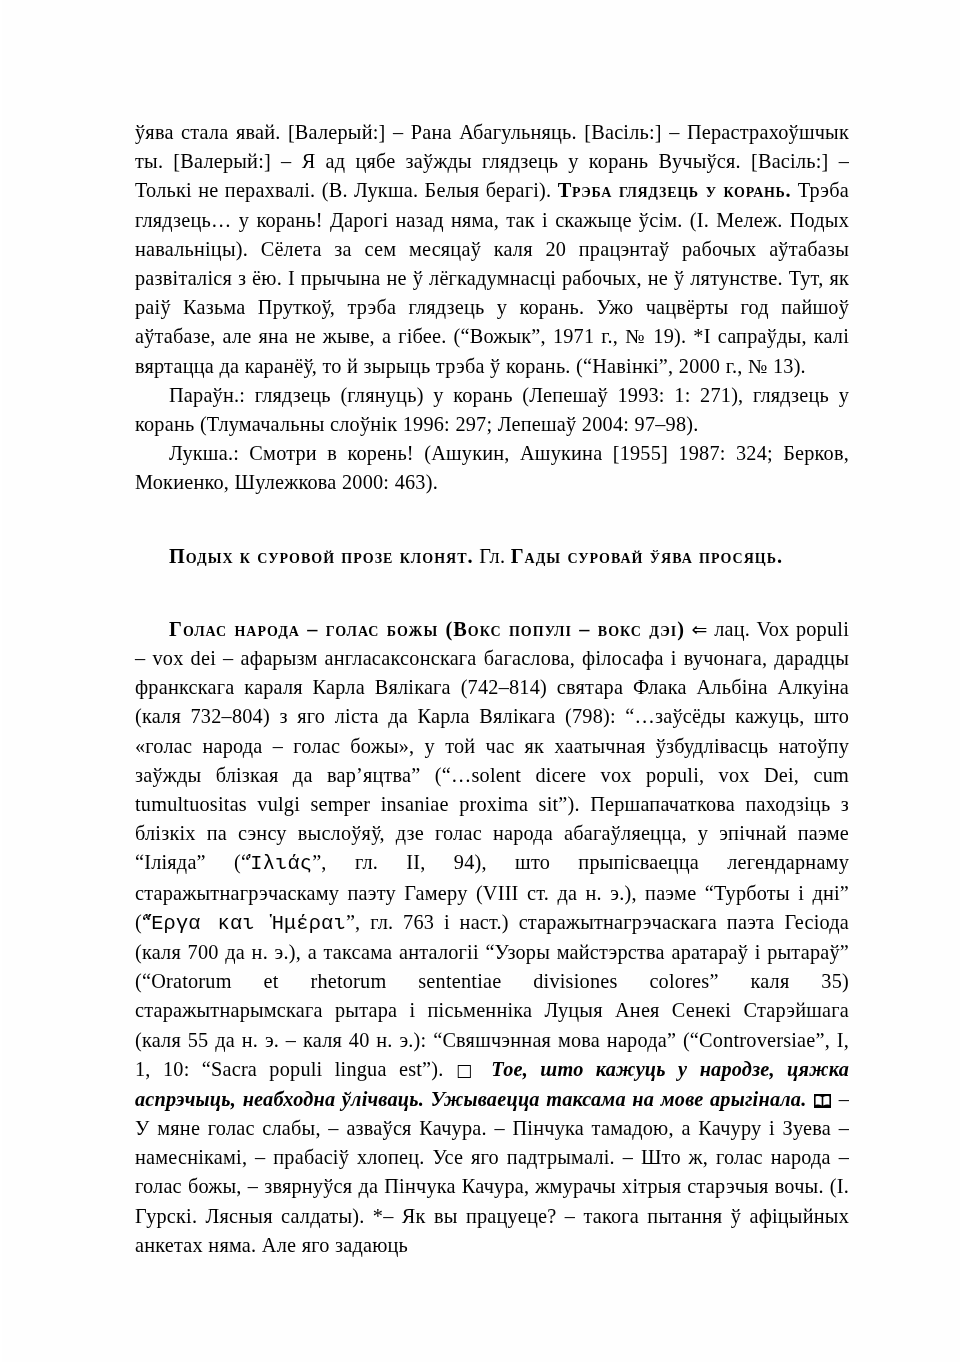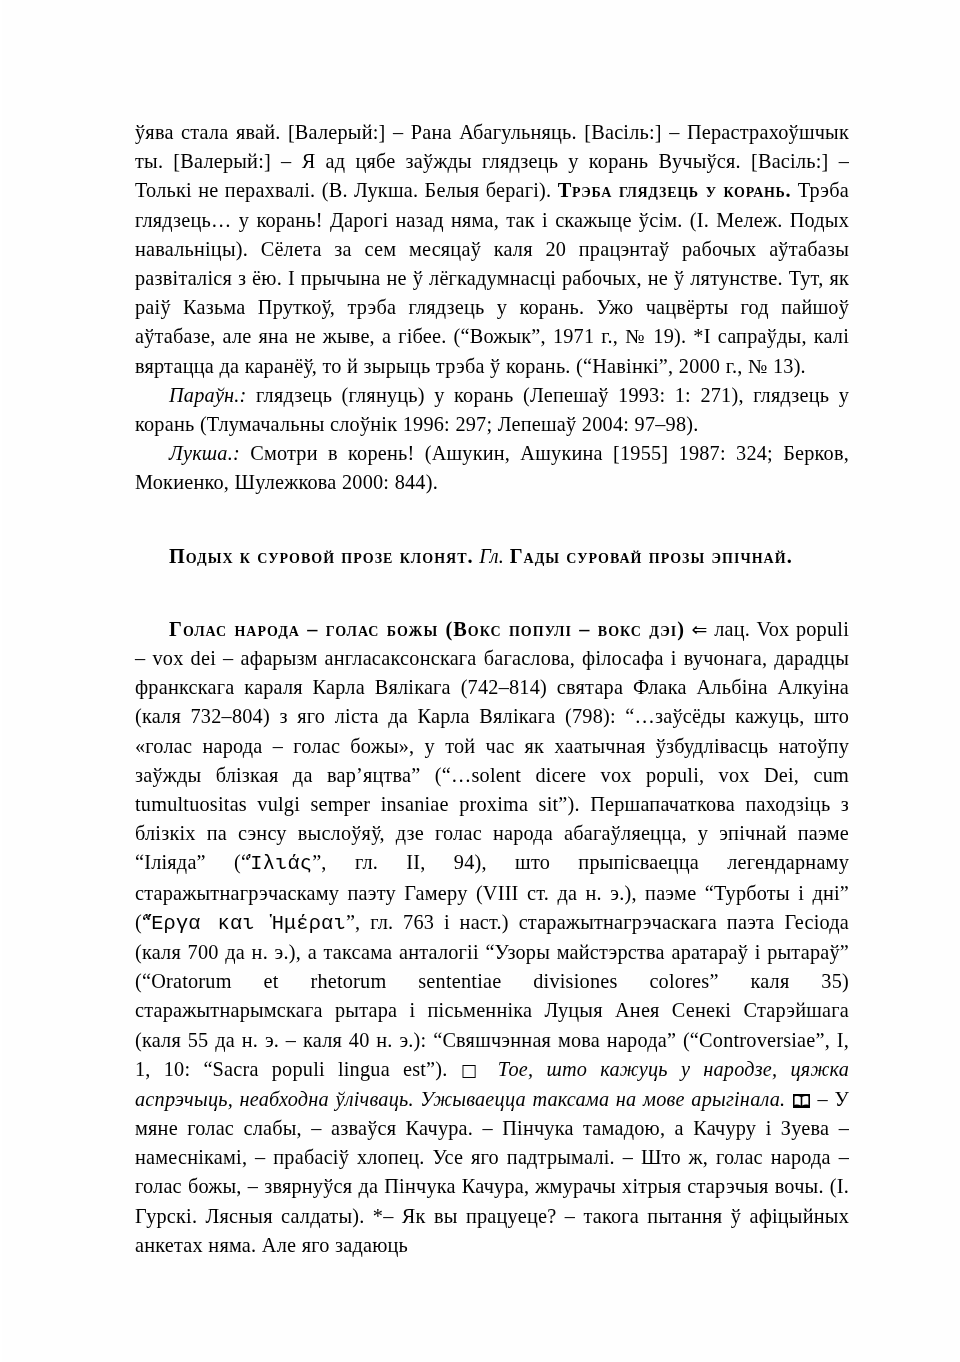--- a/index.html
+++ b/index.html
@@ -46,22 +46,22 @@
   .sc {
     font-variant: small-caps;
     font-weight: bold;
     letter-spacing: 0.035em;
   }
   .sc-hdr {
     font-variant: small-caps;
     font-weight: bold;
     letter-spacing: 0.05em;
   }
-  .it { font-style: italic; }
-  .bi { font-style: italic; font-weight: normal; }
+  .it { }
+  .bi { font-style: italic; font-weight: bold; }
   .grk { font-family: Liberation Mono, monospace; }
 
   .sym-arrow {
     font-family: "DejaVu Sans", sans-serif;
     font-size: 19px;
     font-weight: normal;
   }
   .sym-square {
     font-family: "DejaVu Sans", sans-serif;
     font-size: 17px;
@@ -97,25 +97,25 @@
 
     <p class="nojust" style="text-align:justify;">
       <span>ўява стала явай. [Валерый:] – Рана Абагульняць. [Васіль:] – Перастрахоўшчык ты. [Валерый:] – Я ад цябе заўжды глядзець у корань Вучыўся. [Васіль:] – Толькі не перахвалі. (В. Лукша. Белыя берагі). </span><span class="sc">Трэба глядзець у корань.</span><span> Трэба глядзець… у корань! Дарогі назад няма, так і скажыце ўсім. (І. Мележ. Подых навальніцы). Сёлета за сем месяцаў каля 20 працэнтаў рабочых аўтабазы развіталіся з ёю. І прычына не ў лёгкадумнасці рабочых, не ў лятунстве. Тут, як раіў Казьма Пруткоў, трэба глядзець у корань. Ужо чацвёрты год пайшоў аўтабазе, але яна не жыве, а гібее. (“Вожык”, 1971 г., № 19). *І сапраўды, калі вяртацца да каранёў, то й зырыць трэба ў корань. (“Навінкі”, 2000 г., № 13).</span>
     </p>
 
     <p class="indent">
       <span class="it">Параўн.:</span><span> глядзець (глянуць) у корань (Лепешаў 1993: 1: 271), глядзець у корань (Тлумачальны слоўнік 1996: 297; Лепешаў 2004: 97–98).</span>
     </p>
 
     <p class="indent">
-      <span class="it">Лукша.:</span><span> Смотри в корень! (Ашукин, Ашукина [1955] 1987: 324; Берков, Мокиенко, Шулежкова 2000: 844).</span>
+      <span class="it">Лукша.:</span><span> Смотри в корень! (Ашукин, Ашукина [1955] 1987: 324; Берков, Мокиенко, Шулежкова 2000: 463).</span>
     </p>
 
     <p class="indent gap-before-lg">
-      <span class="sc-hdr">Подых к суровой прозе клонят.</span><span> </span><span class="it">Гл.</span><span> </span><span class="sc-hdr">Гады суровай прозы эпічнай.</span>
+      <span class="sc-hdr">Подых к суровой прозе клонят.</span><span> </span><span class="it">Гл.</span><span> </span><span class="sc-hdr">Гады суровай ўява просяць.</span>
     </p>
 
     <p class="indent gap-before-lg">
       <span class="sc-hdr">Голас народа – голас божы (Вокс популі – вокс дэі)</span><span> </span><span class="sym-arrow">⇐</span><span> лац. Vox populi – vox dei – афарызм англасаксонскага багаслова, філосафа і вучонага, дарадцы франкскага караля Карла Вялікага (742–814) святара Флака Альбіна Алкуіна (каля 732–804) з яго ліста да Карла Вялікага (798): “…заўсёды кажуць, што «голас народа – голас божы», у той час як хаатычная ўзбудлівасць натоўпу заўжды блізкая да вар’яцтва” (“…solent dicere vox populi, vox Dei, cum tumultuositas vulgi semper insaniae proxima sit”). Першапачаткова паходзіць з блізкіх па сэнсу выслоўяў, дзе голас народа абагаўляецца, у эпічнай паэме “Іліяда” (“</span><span class="grk">Ἰλιάς</span><span>”, гл. II, 94), што прыпісваецца легендарнаму старажытнагрэчаскаму паэту Гамеру (VIII ст. да н. э.), паэме “Турботы і дні” (“</span><span class="grk">Ἔργα και Ἡμέραι</span><span>”, гл. 763 і наст.) старажытнагрэчаскага паэта Гесіода (каля 700 да н. э.), а таксама анталогіі “Узоры майстэрства аратараў і рытараў” (“Oratorum et rhetorum sententiae divisiones colores” каля 35) старажытнарымскага рытара і пісьменніка Луцыя Анея Сенекі Старэйшага (каля 55 да н. э. – каля 40 н. э.): “Свяшчэнная мова народа” (“Controversiae”, I, 1, 10: “Sacra populi lingua est”). </span><span class="sym-square">□</span><span> </span><span class="bi">Тое, што кажуць у народзе, цяжка аспрэчыць, неабходна ўлічваць. Ужываецца таксама на мове арыгінала.</span><span> </span><span class="sym-book"><svg width="17" height="14" viewBox="0 0 17 14" xmlns="http://www.w3.org/2000/svg">
             <rect x="0" y="0" width="17" height="14" fill="#000"></rect>
             <path d="M1.6 2.4 C3.4 1.6 6.1 1.8 7.7 3.0 L7.7 11.6 C6.1 10.4 3.4 10.2 1.6 11.0 Z" fill="#fff"></path>
             <path d="M15.4 2.4 C13.6 1.6 10.9 1.8 9.3 3.0 L9.3 11.6 C10.9 10.4 13.6 10.2 15.4 11.0 Z" fill="#fff"></path>
           </svg></span><span> – У мяне голас слабы, – азваўся Качура. – Пінчука тамадою, а Качуру і Зуева – намеснікамі, – прабасіў хлопец. Усе яго падтрымалі. – Што ж, голас народа – голас божы, – звярнуўся да Пінчука Качура, жмурачы хітрыя старэчыя вочы. (І. Гурскі. Лясныя салдаты). *– Як вы працуеце? – такога пытання ў афіцыйных анкетах няма. Але яго задаюць</span>
     </p>
 

